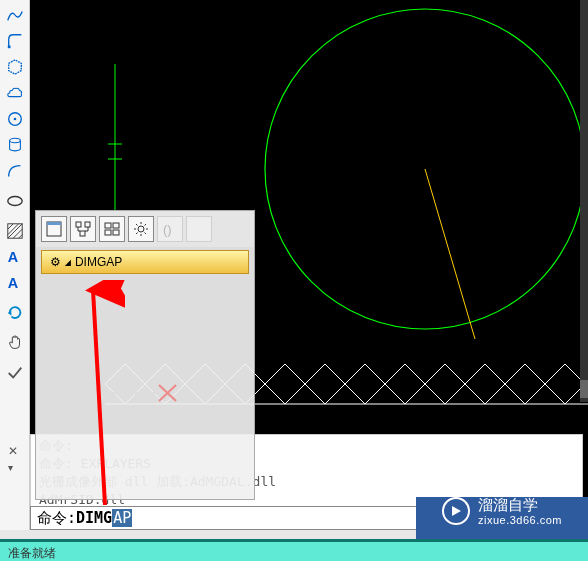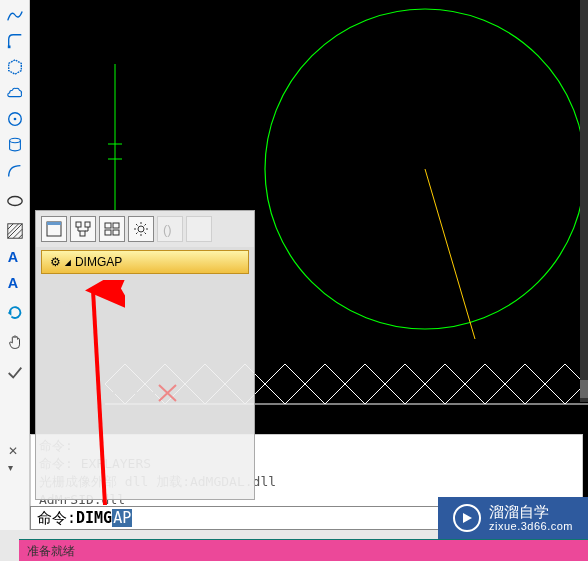--- a/index.html
+++ b/index.html
@@ -119,38 +119,36 @@
     .cmd-prompt { color: #000; }
     .cmd-text { color: #000; font-weight: bold; }
     .cmd-sel { background: #3a6ea5; color: #fff; padding: 0 1px; }
     
     .status-bar {
       position: absolute;
       bottom: 0;
       left: 0;
       right: 0;
       height: 22px;
-      background: #ec4899;
-      border-top: 1px solid #0f766e;
+      background: #5eead4;
+      border-top: 3px solid #0f766e;
       font-size: 12px;
       color: #333;
       padding: 3px 8px;
-      margin-left: 19px;
     }
     
     .watermark {
       position: absolute;
       right: 0;
       bottom: 22px;
-      width: 150px;
+      width: 172px;
       height: 42px;
       background: #2e5a9e;
       color: #fff;
       display: flex;
-      align-items: center;
       justify-content: center;
       gap: 8px;
       font-size: 15px;
       z-index: 300;
     }
     .watermark .logo-circle {
       width: 28px;
       height: 28px;
       border: 2px solid #fff;
       border-radius: 50%;

